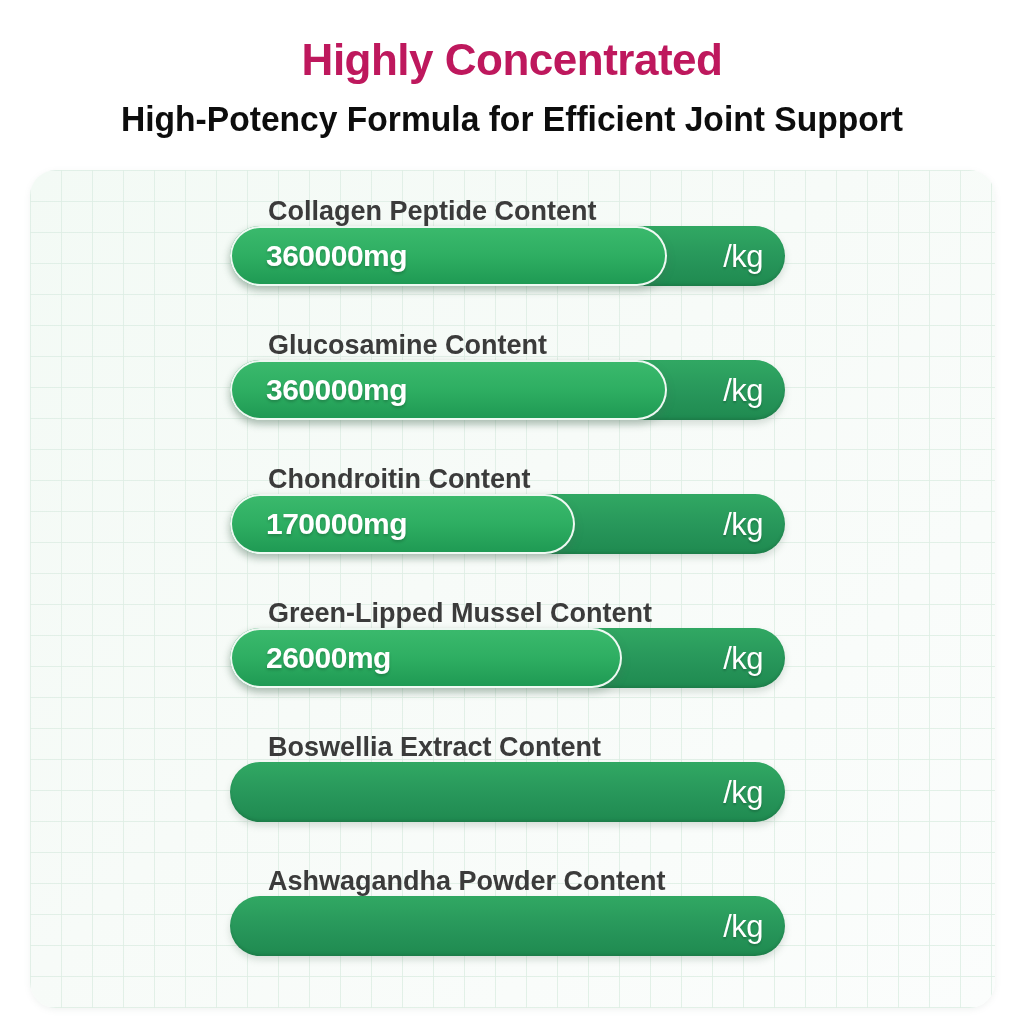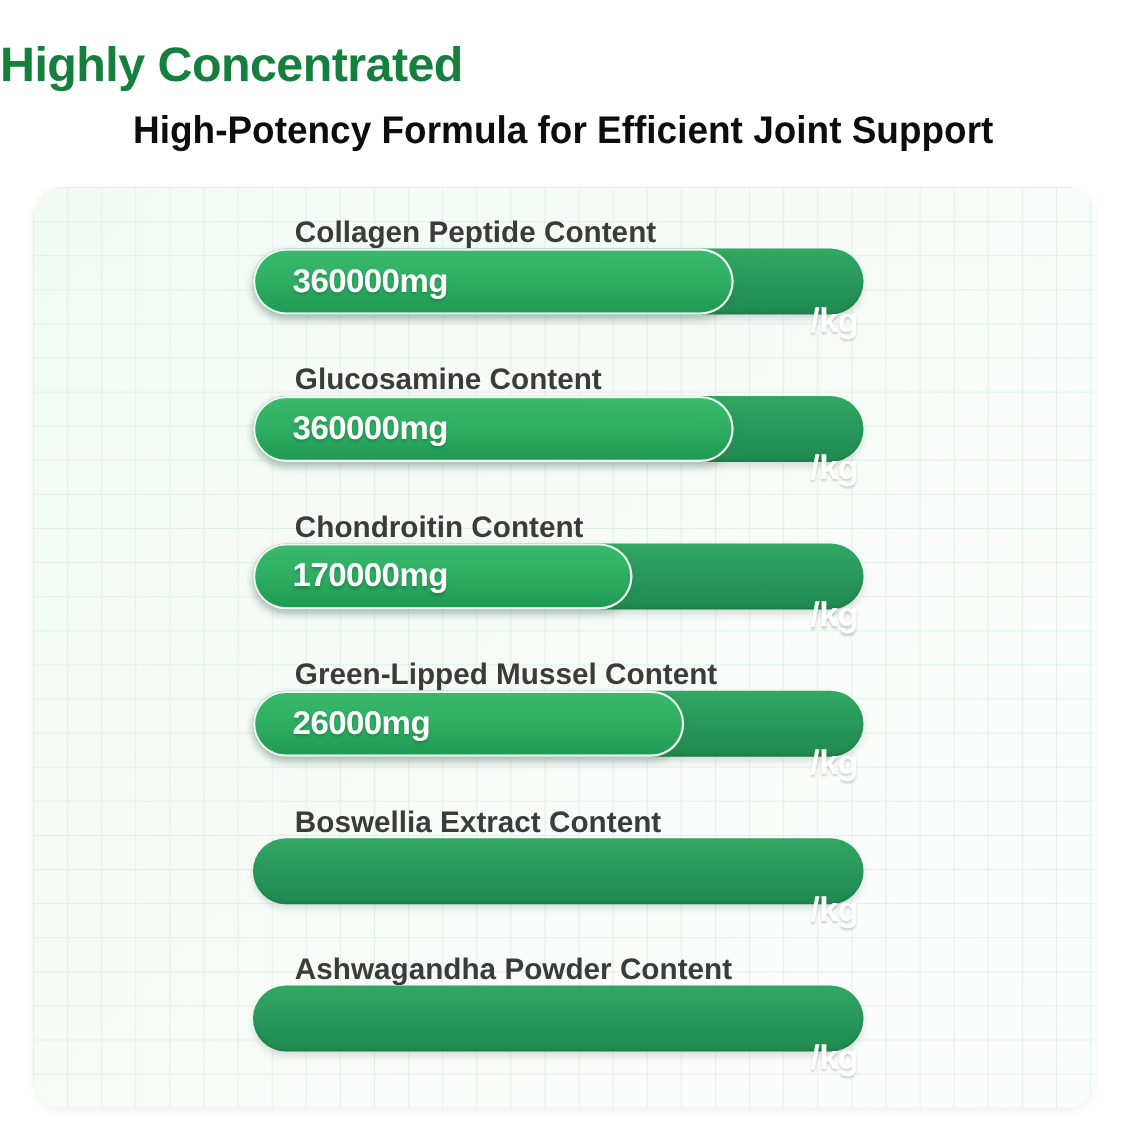--- a/index.html
+++ b/index.html
@@ -4,23 +4,24 @@
 <style>
   html,body{margin:0;padding:0;}
   body{
     width:1024px;height:1024px;
     background:#ffffff;
     font-family:"Liberation Sans","DejaVu Sans",sans-serif;
     overflow:hidden;
     position:relative;
   }
   .headline{
+    text-align:center;
     font-size:44px;
     font-weight:bold;
-    color:#15803d;
+    color:#be185d;
     letter-spacing:-0.5px;
     position:absolute;
     top:38px;left:0;right:0;
     line-height:1;
   }
   .subhead{
     text-align:center;
     font-size:35px;
     font-weight:bold;
     color:#0d0d0d;
@@ -64,29 +65,28 @@
   }
   .track{
     position:absolute;
     inset:0;
     border-radius:30px;
     background:linear-gradient(180deg,#31a863 0%,#27965a 55%,#1f8a50 100%);
     box-shadow:0 4px 7px rgba(90,120,100,.22), inset 0 -2px 3px rgba(0,0,0,.10);
   }
   .unit{
     position:absolute;
-    right:5px;top:50%;
+    right:22px;top:50%;
     transform:translateY(-50%);
     color:#ffffff;
     font-size:31px;
-    font-weight:bold;
+    font-weight:normal;
     text-shadow:0 2px 2px rgba(0,0,0,.18);
     line-height:1;
     letter-spacing:-0.5px;
-    margin-top:35px;
   }
   .fill{
     position:absolute;
     left:0;top:0;height:60px;
     border-radius:30px;
     background:linear-gradient(180deg,#3ab96c 0%,#2eae62 50%,#1f9a54 100%);
     border:2px solid rgba(255,255,255,.92);
     box-sizing:border-box;
     box-shadow:0 4px 8px rgba(70,110,85,.30);
     display:flex;

